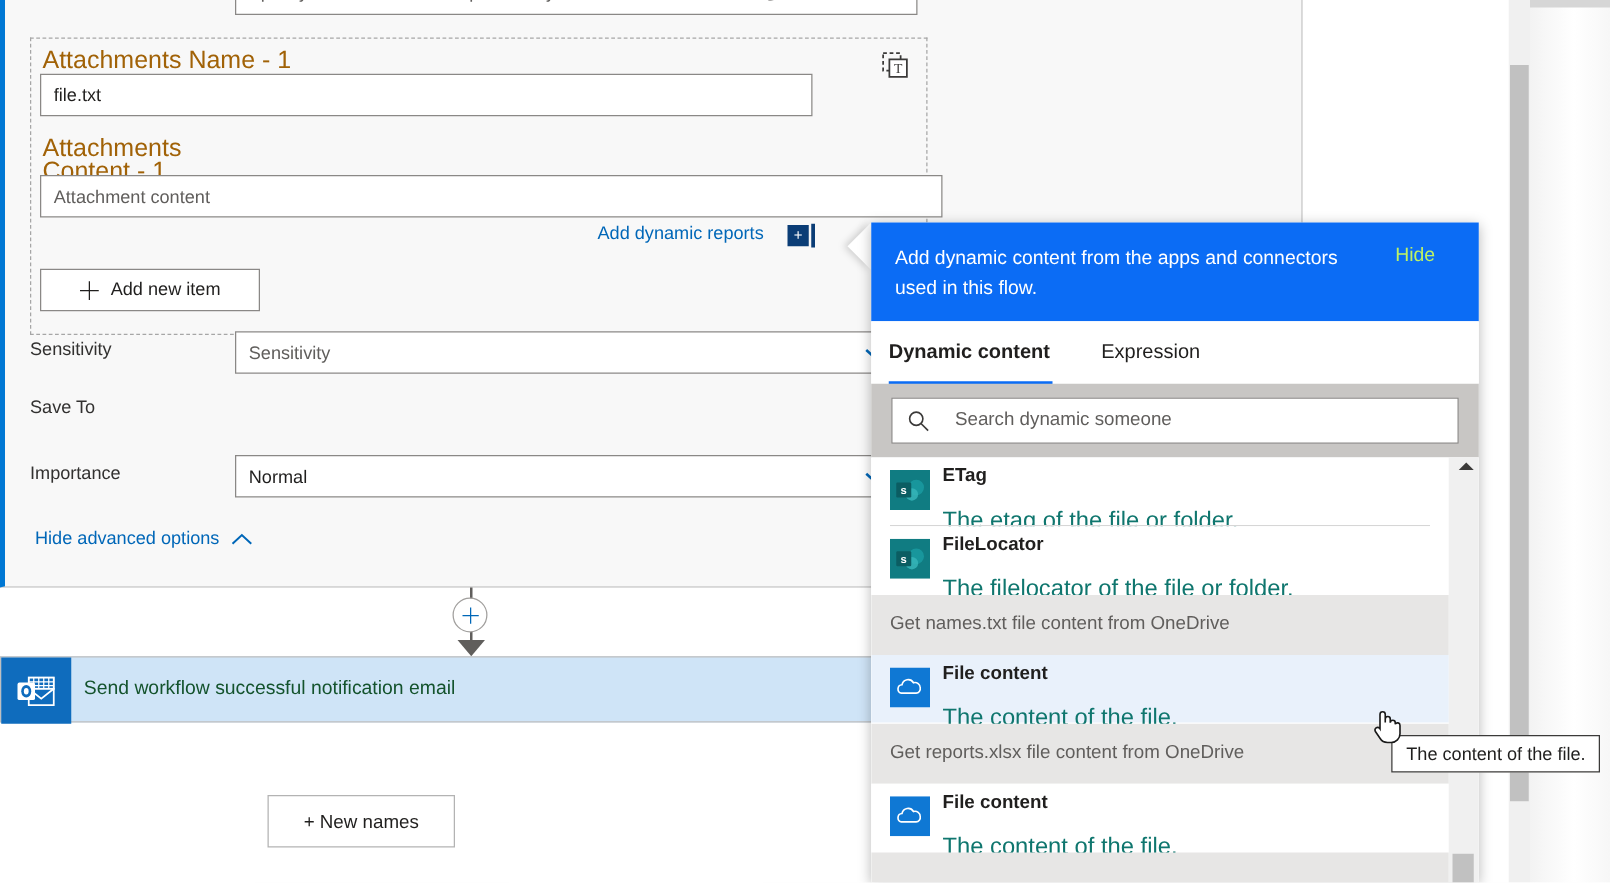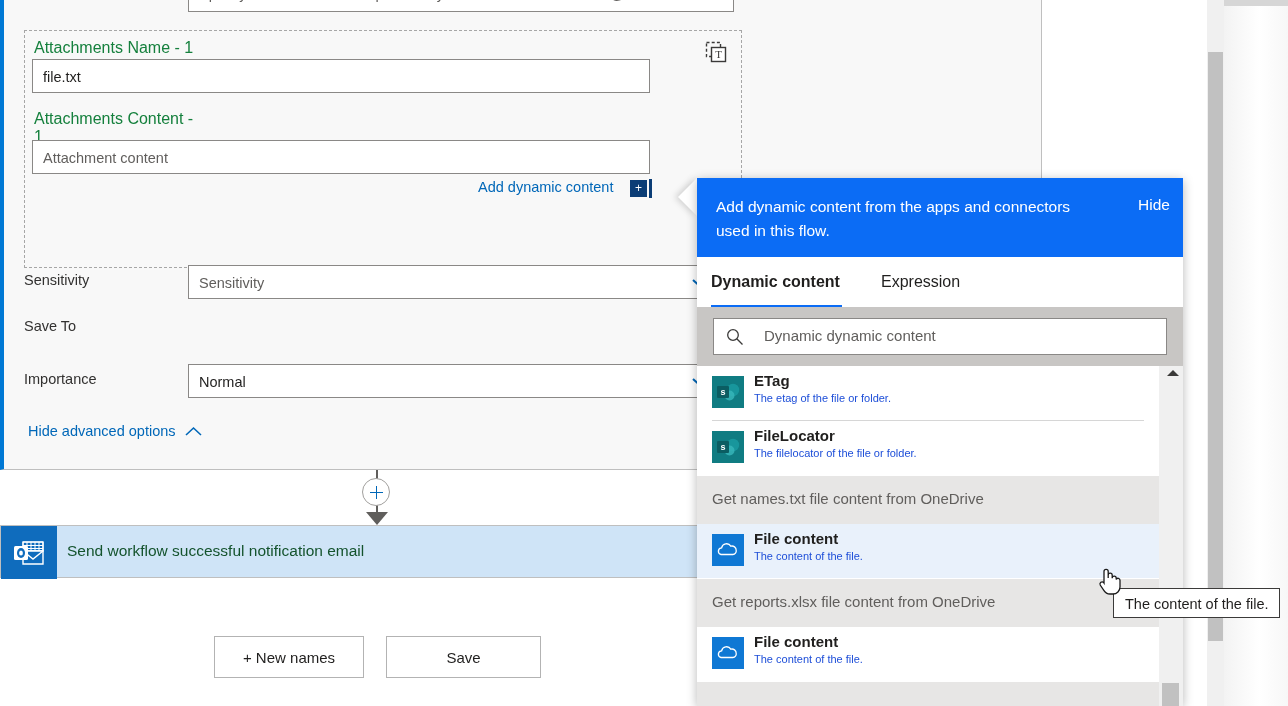--- a/index.html
+++ b/index.html
@@ -55,41 +55,41 @@
   
   .attach-box {
     position: absolute;
     left: 20px; top: 30px;
     width: 718px; height: 238px;
     border: 1px dashed #a6a6a6;
     background: #f8f8f8;
   }
   .field-label {
     position: absolute;
-    font-size: 16px;
-    color: #15803d;
+    font-size: 20px;
+    color: #a16207;
     line-height: 20px;
   }
   .text-input {
     position: absolute;
     background: #ffffff;
     border: 1px solid #8a8886;
     font-size: 14.5px;
     color: #605e5c;
     padding: 7px 10px;
     line-height: 20px;
     white-space: nowrap;
     overflow: hidden;
   }
   .text-input.filled { color: #201f1e; }
 
   .attach-name-label { left: 30px; top: 38px; }
   .attach-name-input { left: 28px; top: 59px; width: 618px; height: 34px; }
   .attach-content-label { left: 30px; top: 110px; width: 160px; line-height: 18px; }
-  .attach-content-input { left: 28px; top: 140px; width: 618px; height: 34px; }
+  .attach-content-input { left: 28px; top: 140px; width: 722px; height: 34px; }
 
   .t-icon {
     position: absolute;
     left: 699px; top: 39px;
     width: 26px; height: 26px;
     cursor: pointer;
   }
 
   .dyn-link {
     position: absolute;
@@ -295,23 +295,23 @@
   }
   .banner-text {
     position: absolute;
     left: 19px; top: 17px;
     width: 380px;
     font-size: 15.5px;
     line-height: 24px;
   }
   .banner-hide {
     position: absolute;
-    right: 13px; top: 18px;
+    right: 35px; top: 18px;
     font-size: 15.5px;
-    color: #ffffff;
+    color: #bef264;
     cursor: pointer;
   }
   .flyout-tabs {
     position: absolute;
     left: 0; top: 79px;
     width: 486px; height: 50px;
     background: #ffffff;
   }
   .tab {
     position: absolute;
@@ -376,23 +376,23 @@
   }
   .dc-item .dc-name {
     position: absolute;
     left: 57px; top: 6px;
     font-size: 15px;
     font-weight: bold;
     color: #201f1e;
   }
   .dc-item .dc-desc {
     position: absolute;
-    left: 57px; top: 26px;
-    font-size: 11px;
-    color: #1d4ed8;
+    left: 57px; top: 40px;
+    font-size: 19px;
+    color: #0f766e;
   }
   .dc-sep {
     position: absolute;
     left: 15px;
     width: 432px; height: 1px;
     background: #d6d6d6;
   }
   .dc-group {
     position: absolute;
     left: 0;
@@ -472,24 +472,28 @@
         <div class="t-icon">
           <svg width="26" height="26" viewBox="0 0 26 26">
             <g fill="none" stroke="#3b3a39" stroke-width="1.4" stroke-dasharray="3,2.2">
               <rect x="3.5" y="3.5" width="14" height="14"></rect>
             </g>
             <rect x="8.5" y="8.5" width="14" height="14" fill="#ffffff" stroke="#3b3a39" stroke-width="1.4"></rect>
             <text x="15.5" y="19" font-family="Liberation Serif, serif" font-size="11" fill="#3b3a39" text-anchor="middle">T</text>
           </svg>
         </div>
 
-        <div class="dyn-link">Add dynamic content</div>
+        <div class="dyn-link">Add dynamic reports</div>
         <div class="dyn-plus">+</div>
         <div class="dyn-caret"></div>
 
+        <div class="add-item-btn">
+          <span class="plus-glyph"></span>
+          <span>Add new item</span>
+        </div>
 
         <div class="row-label" style="top:272px">Sensitivity</div>
         <div class="row-input" style="top:265px">Sensitivity</div>
         <svg class="chev" style="left:686px; top:275px;" viewBox="0 0 16 16">
           <path d="M3 5 L13 14" stroke="#0067b8" stroke-width="2" fill="none"></path>
         </svg>
 
         <div class="row-label" style="top:318px">Save To</div>
 
         <div class="row-label" style="top:371px">Importance</div>
@@ -523,23 +527,20 @@
           <ellipse cx="8" cy="15" rx="4" ry="5" fill="#0f6cbd"></ellipse>
           <ellipse cx="8" cy="15" rx="1.9" ry="2.6" fill="#ffffff"></ellipse>
         </svg>
       </div>
       <div class="flow-card2-title">Send workflow successful notification email</div>
     </div>
 
     <div class="btn btn-newstep">
       <span>+ New names</span>
     </div>
-    <div class="btn btn-save">
-      <span>Save</span>
-    </div>
 
   </div>
 
   <div class="page-scrollbar"></div>
   <div class="page-scroll-thumb"></div>
   <div class="right-gutter"></div>
   <div class="right-gutter-top"></div>
 
   <div class="flyout-arrow"></div>
   <div class="flyout">
@@ -554,21 +555,21 @@
       <div class="tab inactive">Expression</div>
     </div>
     <div class="tab-underline"></div>
 
     <div class="search-wrap">
       <div class="search-box">
         <svg class="search-icon" viewBox="0 0 18 18">
           <circle cx="7" cy="7" r="5.3" fill="none" stroke="#3b3a39" stroke-width="1.3"></circle>
           <line x1="10.8" y1="10.8" x2="16.5" y2="16.5" stroke="#3b3a39" stroke-width="1.3"></line>
         </svg>
-        <span class="search-input-text">Dynamic dynamic content</span>
+        <span class="search-input-text">Search dynamic someone</span>
       </div>
     </div>
 
     <div class="dc-list">
 
       <div class="dc-item" style="top:0px">
         <span class="dc-icon">
           <svg width="32" height="32" viewBox="0 0 32 32">
             <rect width="32" height="32" fill="#107C82"></rect>
             <circle cx="21" cy="14" r="6.2" fill="#1a9ba1" opacity="0.85"></circle>

